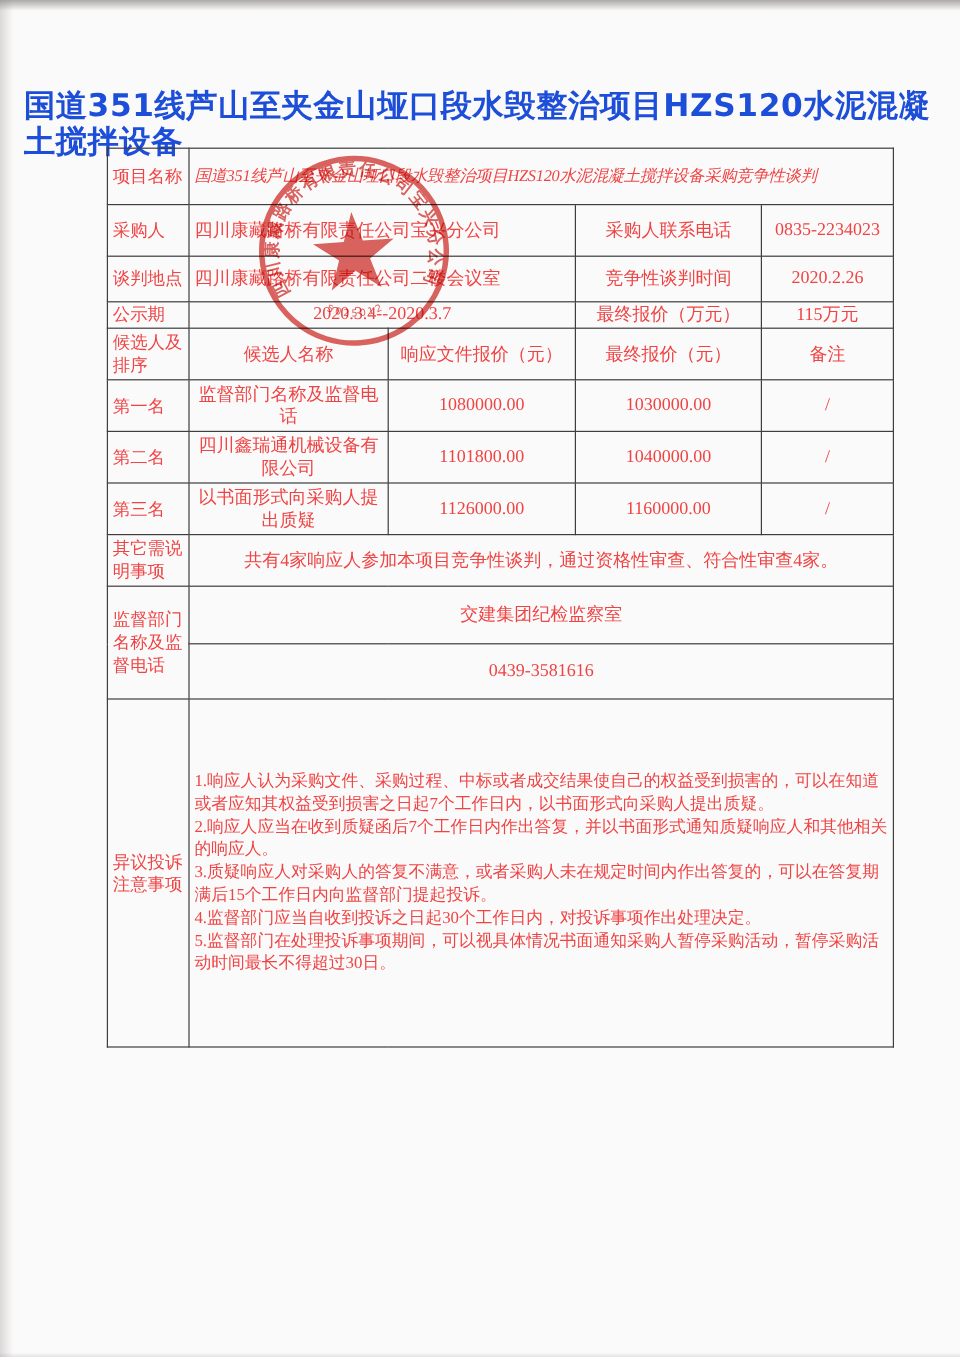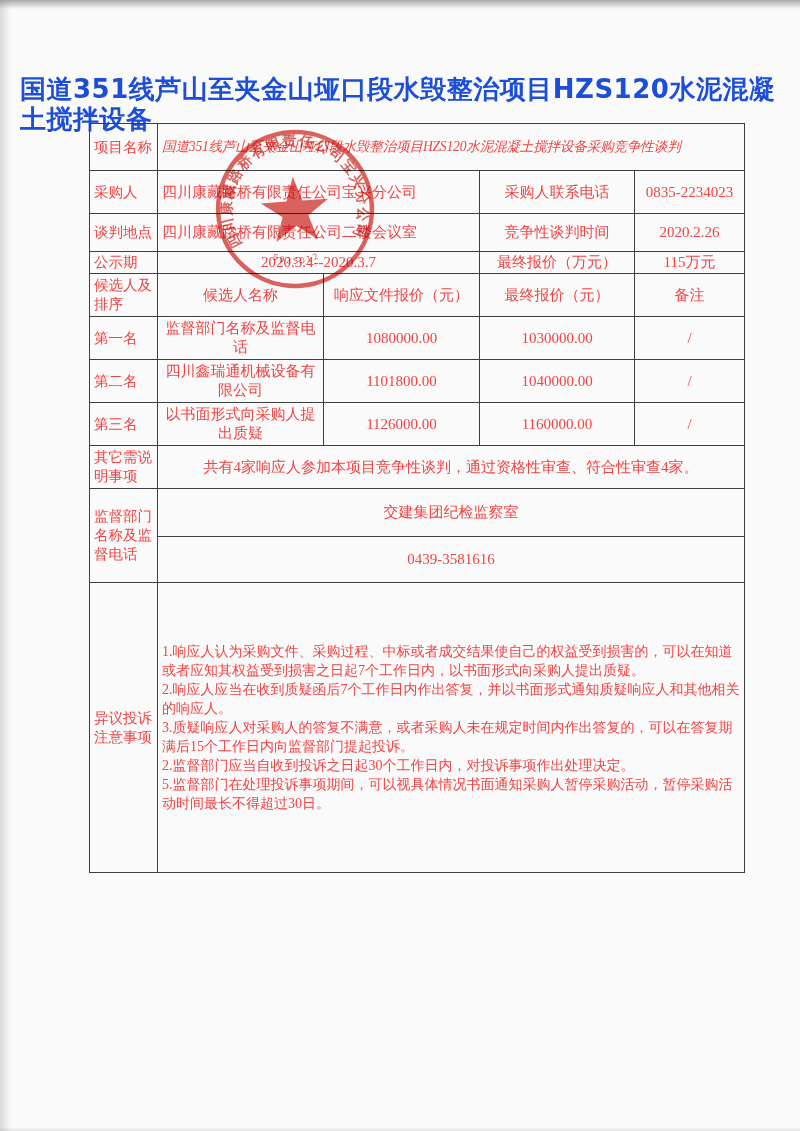--- a/index.html
+++ b/index.html
@@ -139,21 +139,21 @@
   <tr style="height:46px">
     <td class="c num" colspan="4">0439-3581616</td>
   </tr>
 
   <tr style="height:290px">
     <td class="lbl">异议投诉注意事项</td>
     <td class="obj-cell" colspan="4">
       <p class="obj-item">1.响应人认为采购文件、采购过程、中标或者成交结果使自己的权益受到损害的，可以在知道或者应知其权益受到损害之日起7个工作日内，以书面形式向采购人提出质疑。</p>
       <p class="obj-item">2.响应人应当在收到质疑函后7个工作日内作出答复，并以书面形式通知质疑响应人和其他相关的响应人。</p>
       <p class="obj-item">3.质疑响应人对采购人的答复不满意，或者采购人未在规定时间内作出答复的，可以在答复期满后15个工作日内向监督部门提起投诉。</p>
-      <p class="obj-item">2.监督部门应当自收到投诉之日起30个工作日内，对投诉事项作出处理决定。</p>
+      <p class="obj-item">4.监督部门应当自收到投诉之日起30个工作日内，对投诉事项作出处理决定。</p>
       <p class="obj-item">5.监督部门在处理投诉事项期间，可以视具体情况书面通知采购人暂停采购活动，暂停采购活动时间最长不得超过30日。</p>
     </td>
   </tr>
 </tbody>
   </table>
 
 <div class="stamp">
   <svg width="172" height="172" viewBox="0 0 170 170" xmlns="http://www.w3.org/2000/svg">
     <defs>
       <path id="arcTop" d="M 30.4,116.5 A 63,63 0 1 1 139.6,116.5" fill="none"></path>

